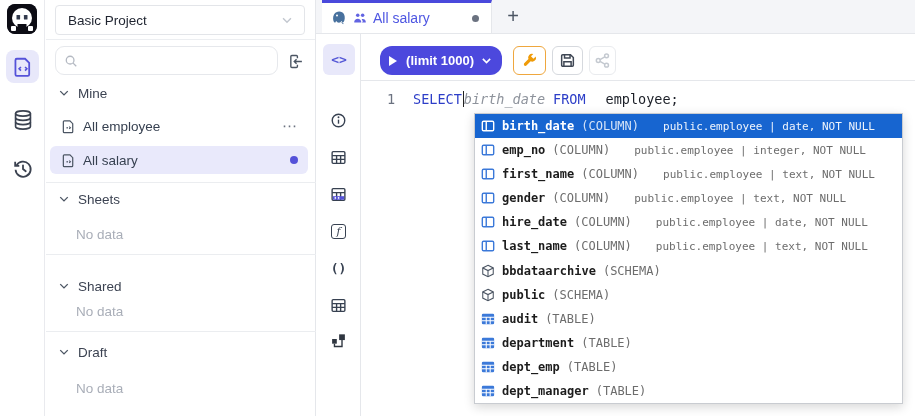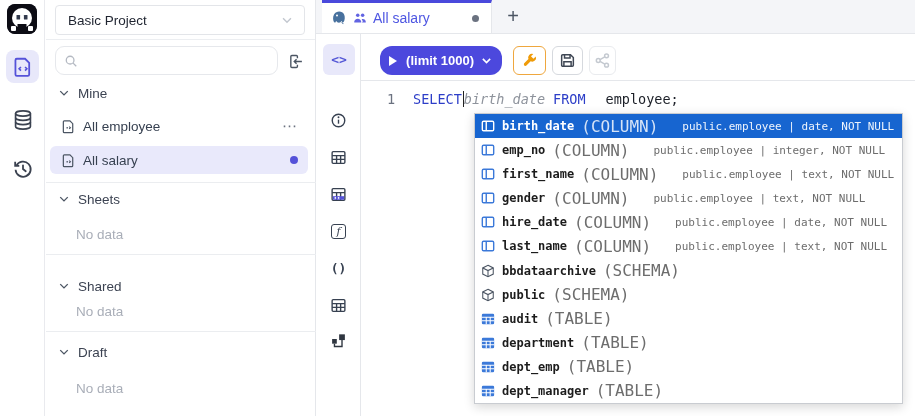--- a/index.html
+++ b/index.html
@@ -80,21 +80,21 @@
 
   
   .ac { position:absolute; left:474px; top:113px; width:429px; height:291px; background:#fff; border:1px solid #c9ccd1; box-shadow:0 3px 10px rgba(0,0,0,.16); display:flex; flex-direction:column; z-index:10; font-family:"DejaVu Sans Mono",monospace; }
   .ac-row { flex:1; display:flex; align-items:center; padding-left:6px; overflow:hidden; white-space:nowrap; }
   .ac-row.sel { background:#1765d0; }
   .ac-ico { width:14px; height:14px; margin-right:7px; flex:none; display:flex; }
   .ac-ico svg { width:14px; height:14px; }
   .ac-ico.col { color:#3b79d9; } .ac-ico.schema { color:#4b5563; } .ac-ico.table { color:#3b79d9; }
   .ac-row.sel .ac-ico { color:#fff; }
   .ac-name { font-size:12px; font-weight:bold; color:#1c1c1c; }
-  .ac-kind { font-size:16px; color:#6d6d6d; margin-left:7px; }
+  .ac-kind { font-size:12px; color:#6d6d6d; margin-left:7px; }
   .ac-detail { font-size:11px; color:#6d6d6d; margin-left:24px; }
   .ac-row.sel .ac-name { color:#fff; }
   .ac-row.sel .ac-kind { color:#d5e3f7; }
   .ac-row.sel .ac-detail { color:#eef4fc; }
 </style>
 </head>
 <body>
 
 <div class="app">
 

